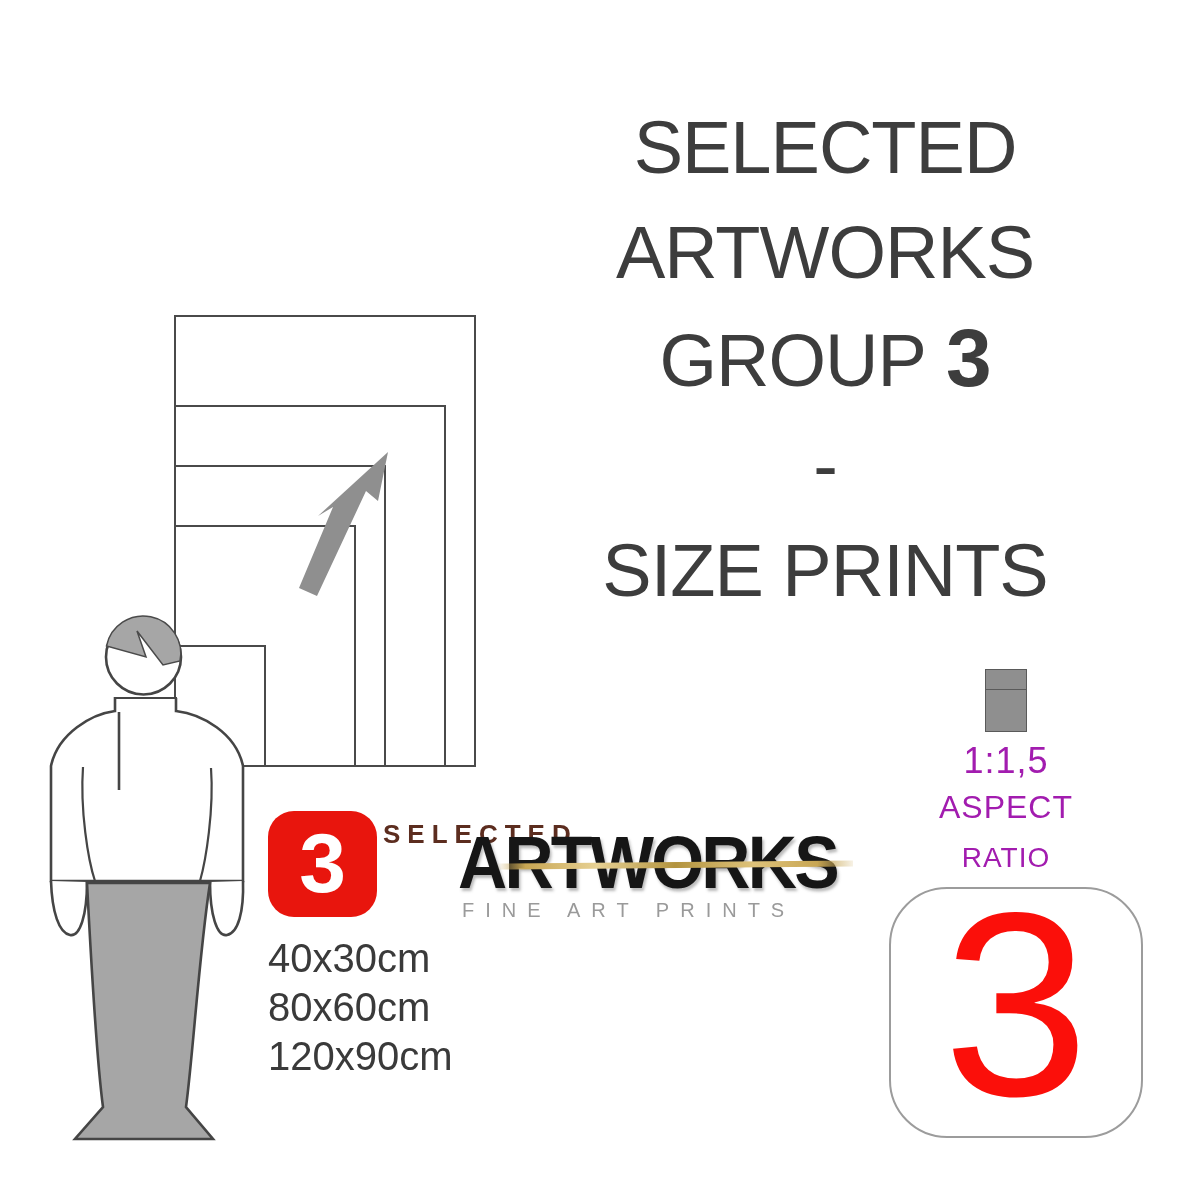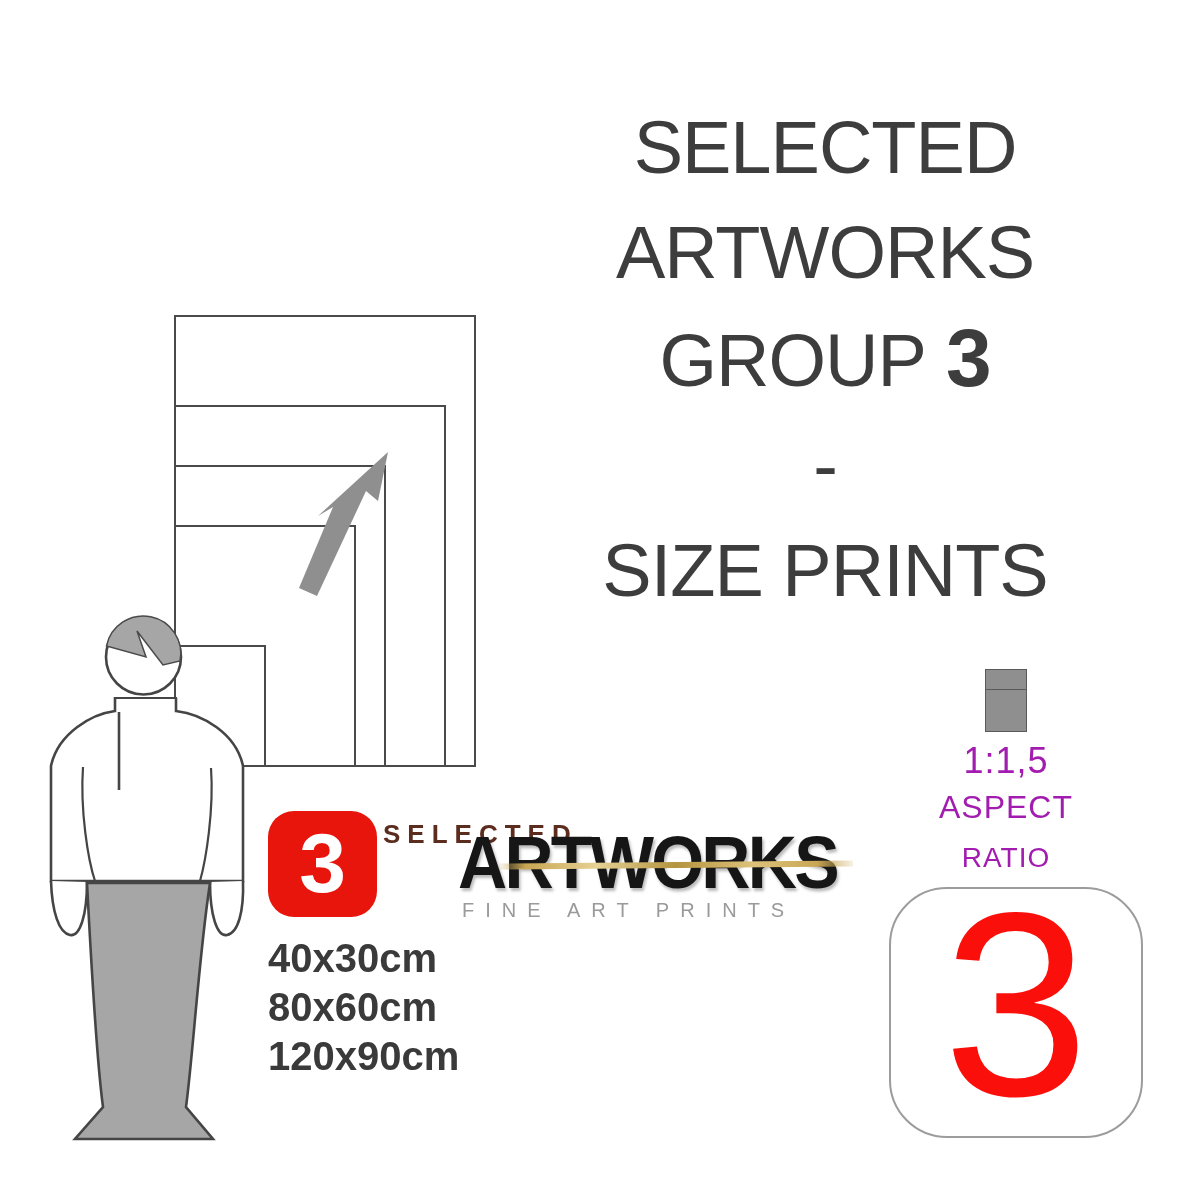--- a/index.html
+++ b/index.html
@@ -28,21 +28,21 @@
                  text-shadow:2px 3px 3px rgba(60,60,60,0.35);line-height:62px;}
   .logo-streak{position:absolute;left:497px;top:862px;width:356px;height:6px;
                transform:rotate(-0.5deg);
                background:linear-gradient(90deg, rgba(200,166,83,0) 0%, #c8a653 8%,
                  #e7d194 28%, #b3943f 50%, #dec27a 72%, #c8a653 90%, rgba(200,166,83,0.15) 100%);}
   .logo-tagline{position:absolute;left:462px;top:899px;font-size:20px;font-weight:400;
                 letter-spacing:11px;color:#9a9a9a;white-space:nowrap;}
 
   
   .size-list{position:absolute;left:268px;top:934px;}
-  .size-item{line-height:49px;font-size:40px;font-weight:700;color:#3a3a3a;white-space:nowrap;}
+  .size-item{line-height:49px;font-size:40px;font-weight:400;color:#3a3a3a;white-space:nowrap;}
 
   
   .aspect-icon{position:absolute;left:985px;top:669px;width:42px;height:63px;
                background:#8f8f8f;border:1.5px solid #5a5a5a;box-sizing:border-box;}
   .aspect-icon .divider{position:absolute;left:0;right:0;top:19px;border-top:1.5px solid #5a5a5a;}
   .aspect-text{position:absolute;left:896px;top:740px;width:220px;text-align:center;
                font-weight:300;color:#a21caf;letter-spacing:1px;}
   .aspect-ratio-label{font-size:36px;line-height:42px;}
   .aspect-word1{font-size:32px;line-height:50px;}
   .aspect-word2{font-size:28px;line-height:52px;}

